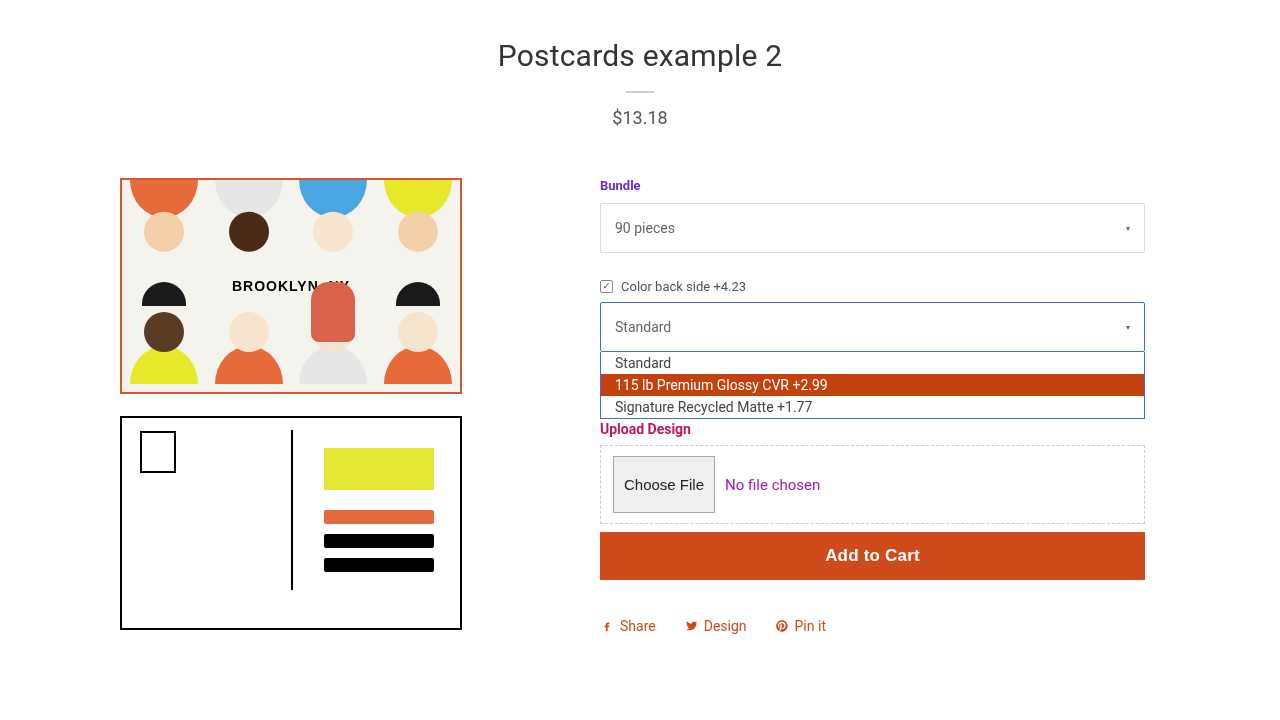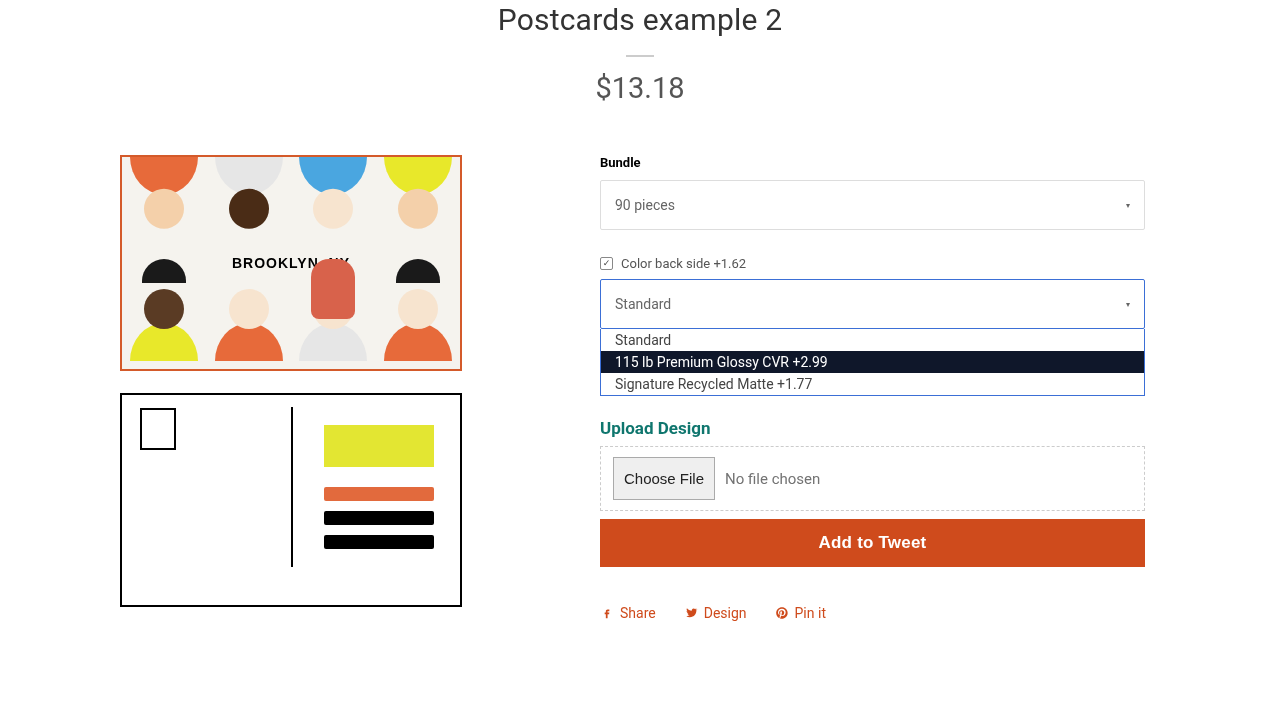--- a/index.html
+++ b/index.html
@@ -8,35 +8,35 @@
     background: #fff;
     color: #333;
     width: 1280px;
     height: 720px;
     overflow: hidden;
   }
   .page {
     width: 1280px;
     padding: 0;
   }
-  .title-wrap { text-align: center; padding-top: 2px; }
+  .title-wrap { text-align: center; padding-top: 2px; margin-top: 36px; }
   h1.title {
     font-size: 30px;
     font-weight: 400;
     color: #333;
     letter-spacing: 0.2px;
   }
   .title-rule {
     width: 28px;
     border: none;
     border-top: 2px solid #ccc;
     margin: 18px auto 14px;
   }
   .price {
-    font-size: 29px;
+    font-size: 18px;
     color: #555;
     margin-bottom: 50px;
   }
 
   .cols {
     display: flex;
     gap: 130px;
     padding: 0 120px;
     align-items: flex-start;
   }
@@ -78,50 +78,50 @@
   .stamp{width:36px;height:42px;border:2px solid #000;margin:3px 0 0 8px}
   .divider{position:absolute;top:12px;bottom:38px;left:50%;width:2px;background:#000}
   .right-shapes{position:absolute;right:26px;top:30px;width:110px}
   .blk{height:42px;margin-bottom:20px}
   .blk.yl{background:#e3e632}
   .bar{height:14px;margin-top:10px;border-radius:2px}
   .bar.or{background:#e26a3d}
   .bar.bk{background:#000}
 
   
-  .form-label{font-size:13px;font-weight:700;color:#000000;margin-bottom:10px;display:block}
+  .form-label{font-size:13px;font-weight:700;color:#6d28d9;margin-bottom:10px;display:block}
   .form-label.req::before{content:"* ";}
   .select{
     width:100%;height:50px;border:1px solid #ddd;border-radius:2px;
     padding:0 14px;display:flex;align-items:center;justify-content:space-between;
     color:#666;font-size:14px;cursor:pointer;background:#fff;
   }
   .select.open{border:1px solid #3b6fd6}
   .chev{font-size:8px;color:#666}
   .chk-row{display:flex;align-items:center;gap:8px;margin:8px 0;font-size:13px;color:#555}
   .chk{width:13px;height:13px;border:1px solid #888;border-radius:2px;display:inline-flex;align-items:center;justify-content:center;background:#fff;font-size:9px;line-height:1}
   .chk.ck::after{content:"✓";color:#444}
   .mb26{margin-bottom:26px}
 
   .dropdown{
     border:1px solid #3b6fd6;border-top:none;background:#fff;
   }
   .dropdown .opt{
     padding:3px 14px;font-size:14px;color:#444;cursor:pointer;
   }
-  .dropdown .opt.sel{background:#0f172a;color:#fff}
-
-  .upload-label{font-size:17px;font-weight:700;color:#0f766e;margin:22px 0 8px;display:block}
+  .dropdown .opt.sel{background:#c2410c;color:#fff}
+
+  .upload-label{font-size:14px;font-weight:700;color:#be185d;margin:2px 0 8px;display:block}
   .upload-box{
     border:1px dashed #ccc;padding:10px 12px;display:flex;align-items:center;gap:10px;
   }
   .choose-btn{
-    background:#efefef;border:1px solid #aaa;padding:12px 10px;font-size:15px;color:#222;cursor:pointer;
-  }
-  .no-file{font-size:15px;color:#737373}
+    background:#efefef;border:1px solid #aaa;padding:19px 10px;font-size:15px;color:#222;cursor:pointer;
+  }
+  .no-file{font-size:15px;color:#a21caf}
 
   .add-cart{
     margin-top:8px;width:100%;height:48px;background:#cf4b1c;color:#fff;border:none;
     font-size:17px;font-weight:700;letter-spacing:.2px;cursor:pointer;
   }
 
   .social{margin-top:38px;display:flex;gap:28px;align-items:center}
   .social a{color:#cf4b1c;font-size:14px;text-decoration:none;display:inline-flex;gap:6px;align-items:center;cursor:pointer}
   .ico{display:inline-block;width:14px;height:14px}
 </style>
@@ -195,40 +195,40 @@
 
     <div class="right">
       <label class="form-label">Bundle</label>
       <div class="select mb26">
         <span>90 pieces</span>
         <span class="chev">▾</span>
       </div>
 
       <div class="chk-row">
         <span class="chk ck"></span>
-        <span>Color back side +1.62</span>
+        <span>Color back side +4.23</span>
       </div>
 
       <div class="select open">
         <span>Standard</span>
         <span class="chev">▾</span>
       </div>
       <div class="dropdown">
         <div class="opt">Standard</div>
         <div class="opt sel">115 lb Premium Glossy CVR +2.99</div>
         <div class="opt">Signature Recycled Matte +1.77</div>
       </div>
 
       <label class="upload-label">Upload Design</label>
       <div class="upload-box">
         <button class="choose-btn">Choose File</button>
         <span class="no-file">No file chosen</span>
       </div>
 
-      <button class="add-cart">Add to Tweet</button>
+      <button class="add-cart">Add to Cart</button>
 
       <div class="social">
         <a>
           <span class="ico">
             <svg viewBox="0 0 24 24" width="14" height="14" fill="#cf4b1c">
                 <path d="M13 9h3V6h-3c-1.7 0-3 1.3-3 3v2H8v3h2v7h3v-7h2.6l.4-3H13V9z"></path>
               </svg>
           </span>
           <span>Share</span>
         </a>

